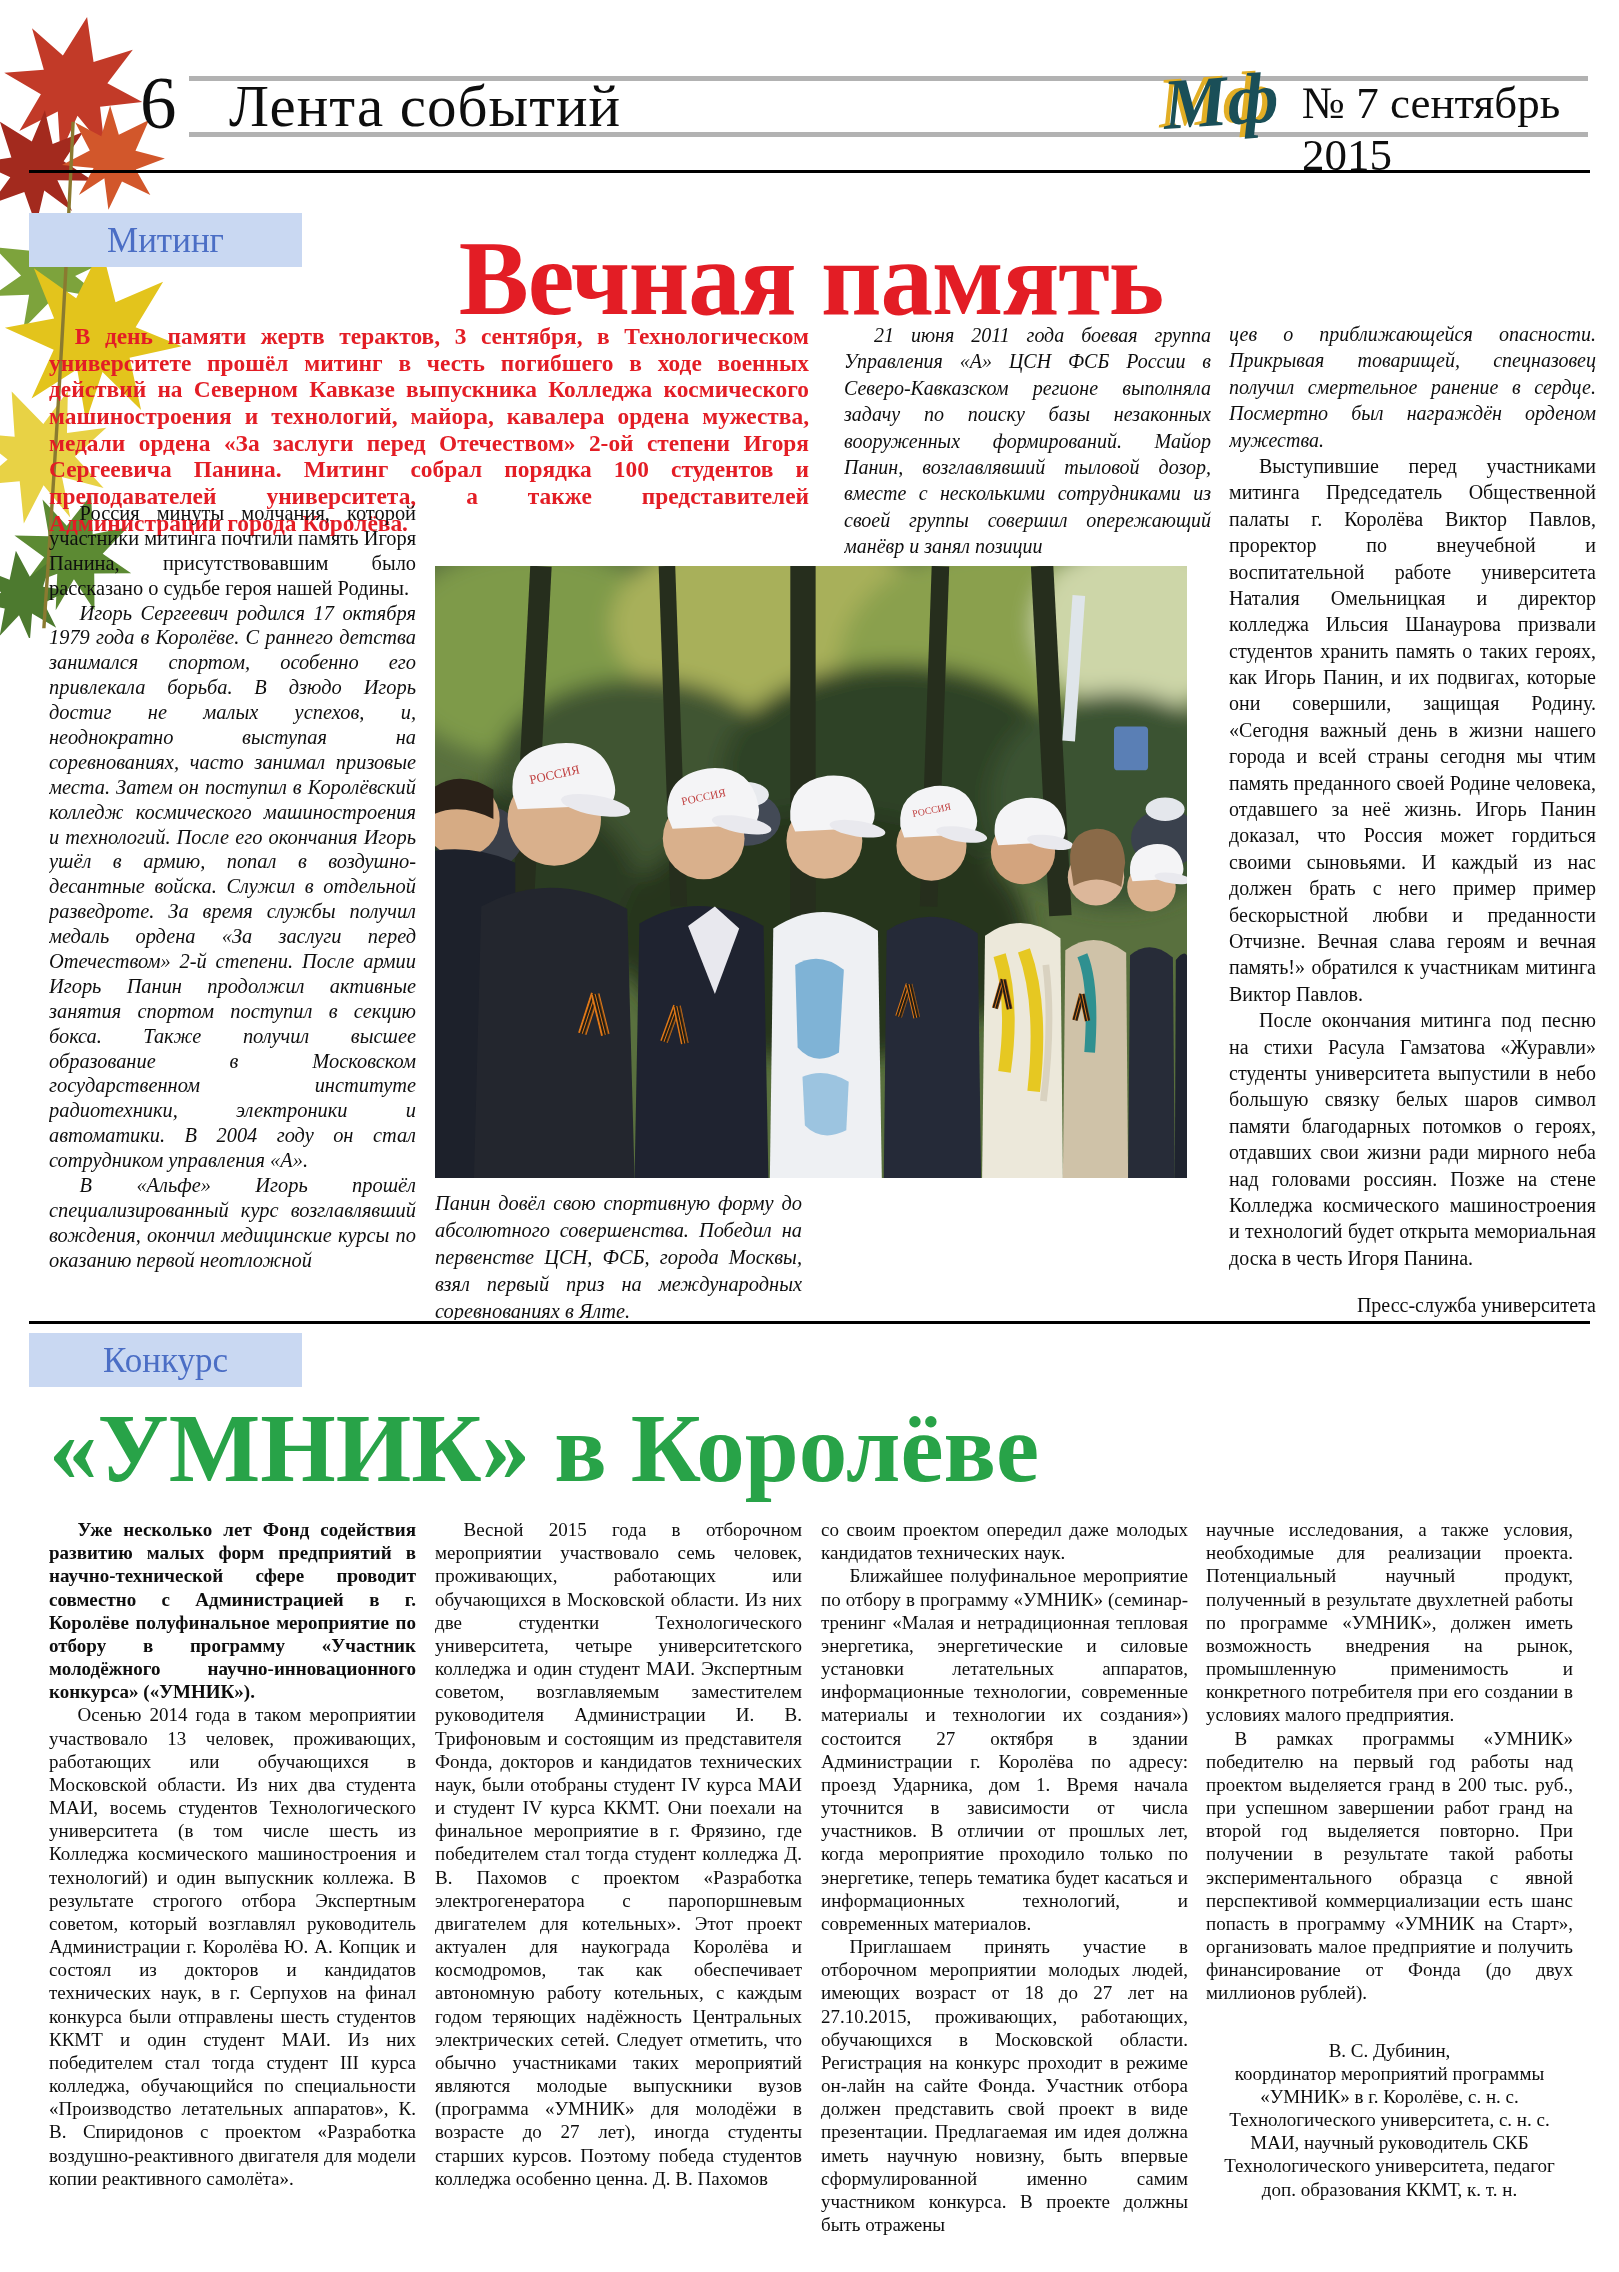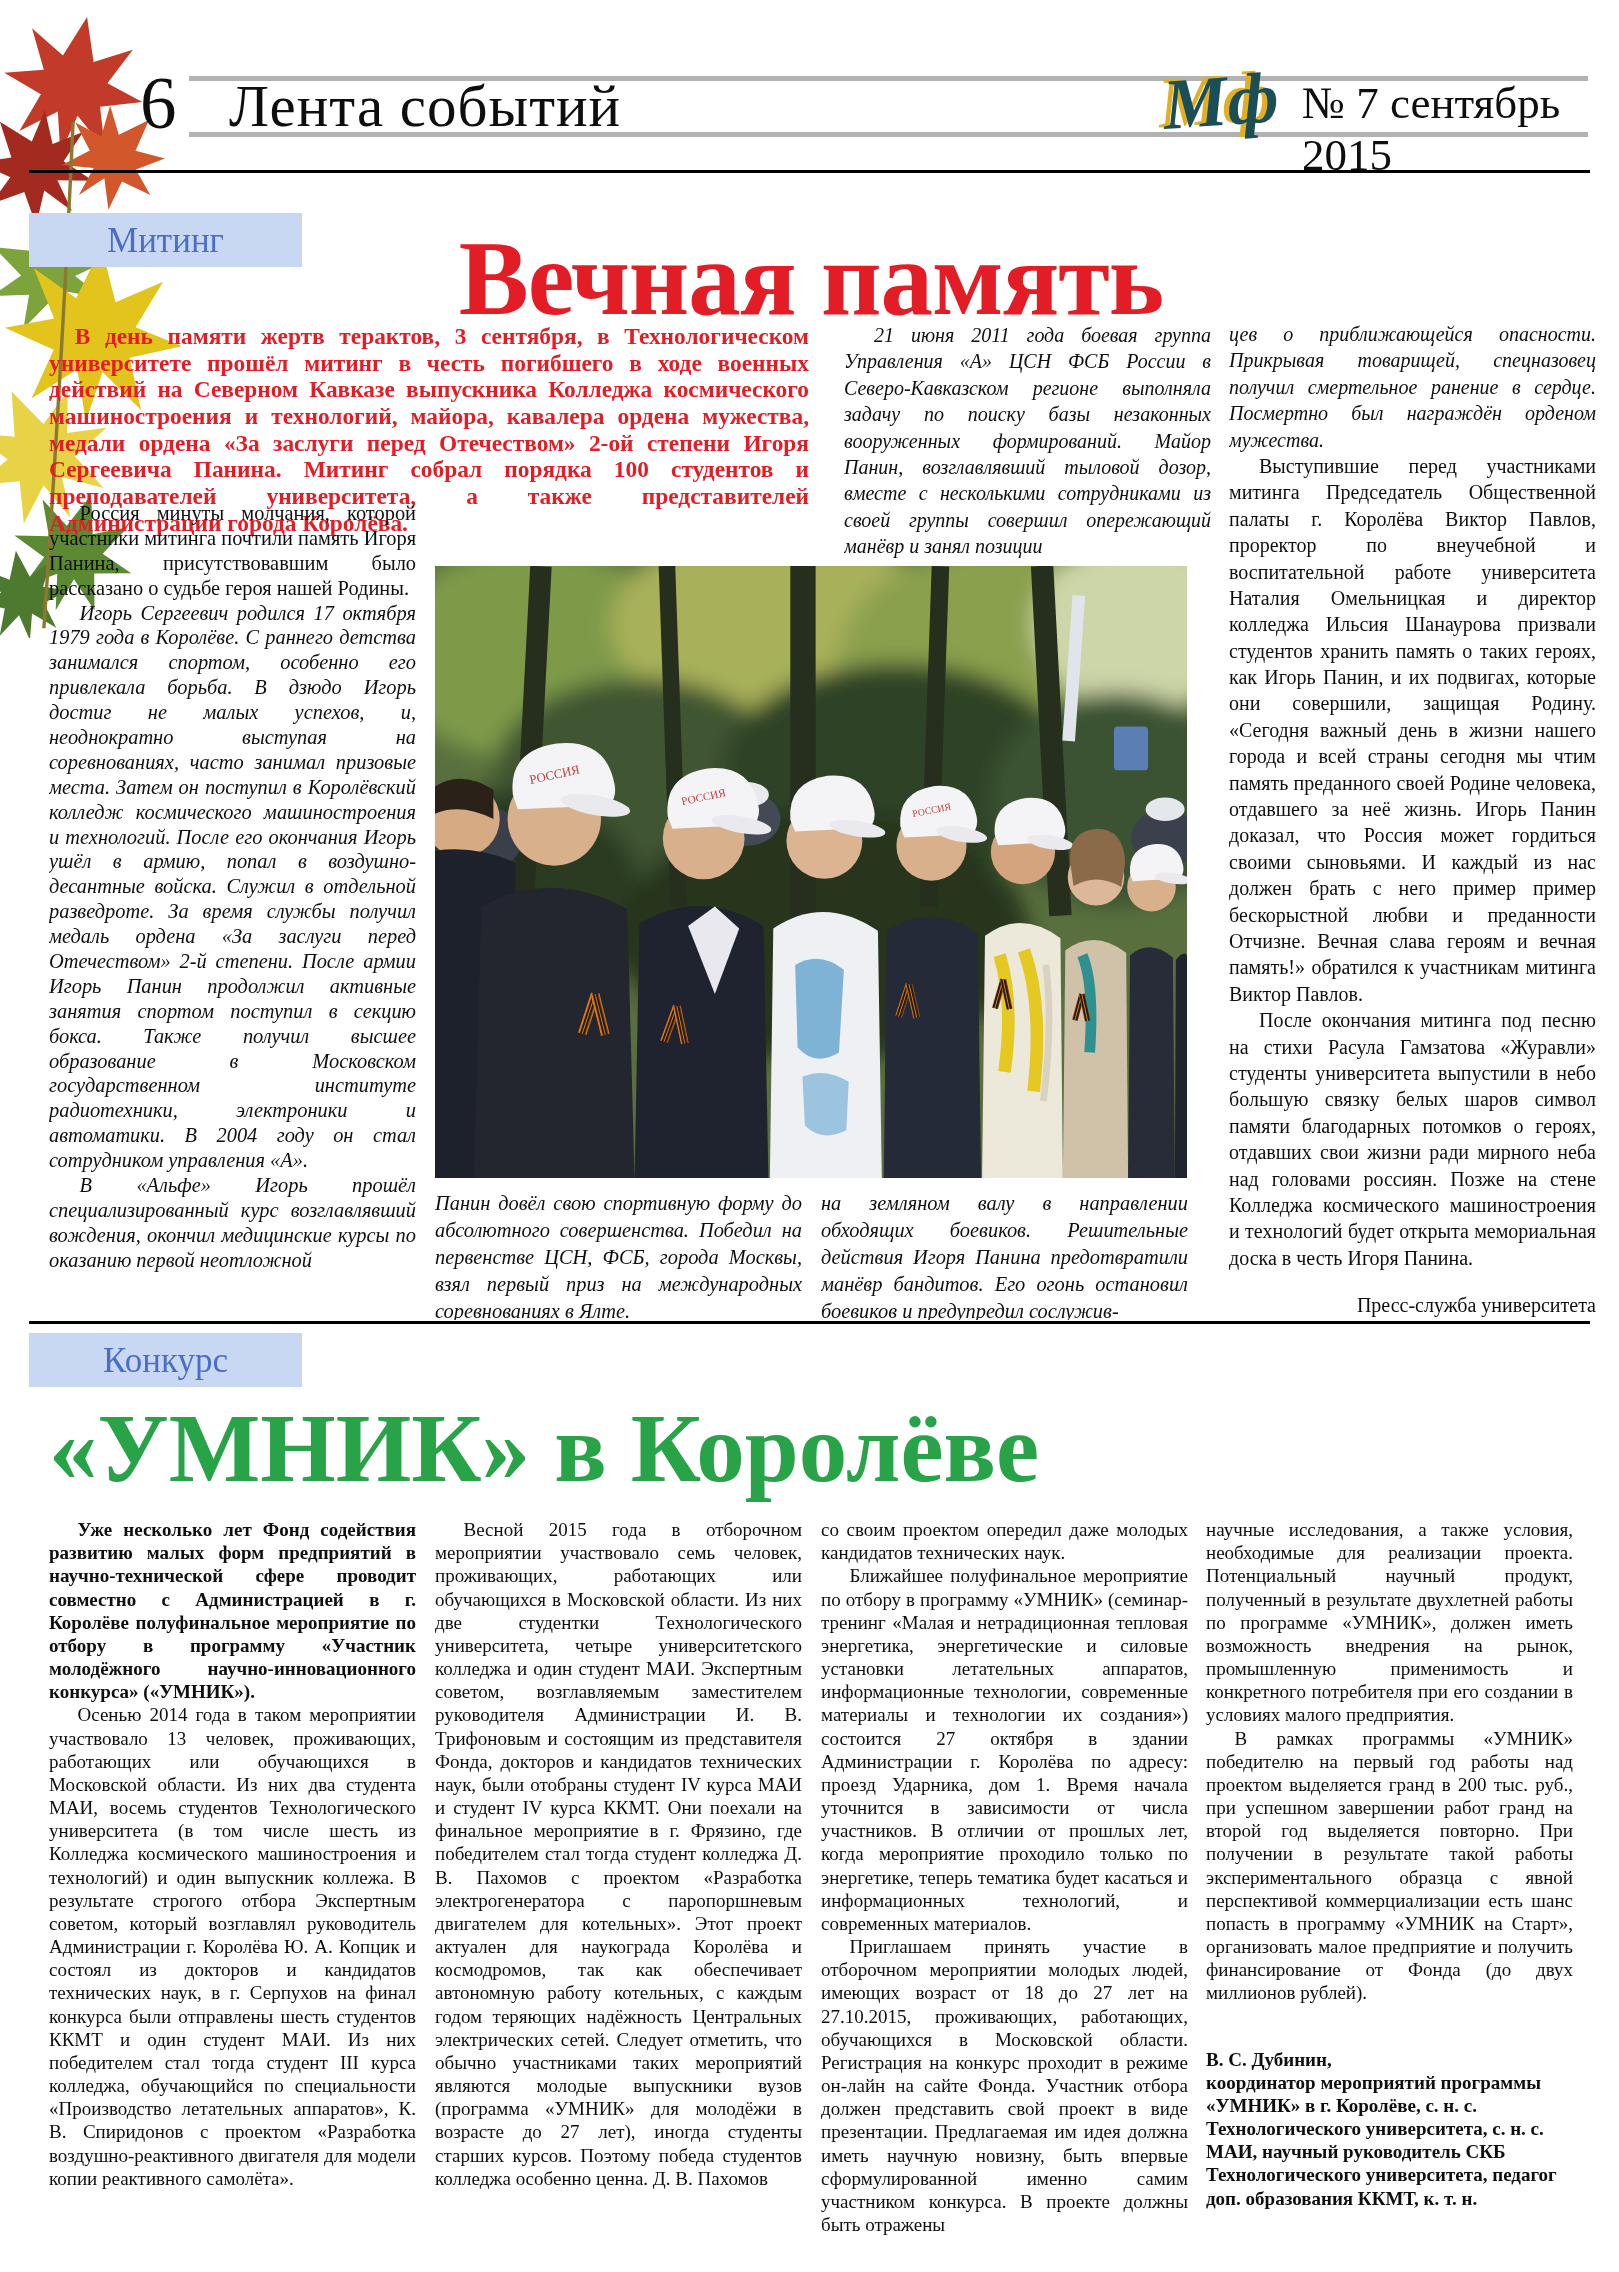--- a/index.html
+++ b/index.html
@@ -25,21 +25,21 @@
   .headline2{position:absolute;left:49px;width:1524px;text-align:left;
              font-size:97px;font-weight:bold;color:#28a348;}
   .lead1{position:absolute;left:49px;top:323px;width:760px;
          font-size:23.4px;line-height:1.14;font-weight:bold;color:#e31d25;}
   .lead1 p{text-indent:1.1em;}
   .colA{font-size:20.4px;line-height:1.22;overflow:hidden;}
   .colB{font-size:20px;line-height:1.32;overflow:hidden;margin-left:23px;}
   .colC{font-size:19px;line-height:1.22;overflow:hidden;}
   .cap{font-size:20.4px;line-height:1.32;overflow:hidden;}
   .sig1{margin-top:21.4px;font-weight:normal;text-align:right;text-indent:0;}
-  .sig2{margin-top:43px;font-weight:bold;text-align:left;text-indent:0;white-space:pre-line;}
+  .sig2{margin-top:34px;font-weight:normal;text-align:center;text-indent:0;white-space:pre-line;}
   .photo-box{position:absolute;left:435px;top:566px;width:752px;height:612px;overflow:hidden;}
   .photo-box svg{display:block;width:100%;height:100%;}
   .leaves{position:absolute;left:0;top:0;width:229px;height:638px;}
 </style>
 </head>
 <body>
 
 <div class="page">
 
   <svg class="leaves" viewBox="0 0 470 1310">
@@ -206,23 +206,20 @@
       <g>
         <path d="M1522,810 Q1538,790 1545,800 L1545,1258 L1520,1258 Z" fill="#1f242f"></path>
         <circle cx="1540,"></circle>
       </g>
     </svg>
   </div>
 
   <div class="abs cap it" style="left:435px;top:1190px;width:367px;height:130px;">
     <p class="noind">Панин довёл свою спортивную форму до абсолютного совершенства. Победил на первенстве ЦСН, ФСБ, города Москвы, взял первый приз на международных соревнованиях в Ялте.</p>
   </div>
-  <div class="abs cap it" style="left:821px;top:1190px;width:367px;height:130px;">
-    <p class="noind">на земляном валу в направлении обходящих боевиков. Решительные действия Игоря Панина предотвратили манёвр бандитов. Его огонь остановил боевиков и предупредил сослужив-</p>
-  </div>
 
   <div class="abs colB it" style="left:821px;top:322px;width:367px;height:242px;">
     <p>21 июня 2011 года боевая группа Управления «А» ЦСН ФСБ России в Северо-Кавказском регионе выполняла задачу по поиску базы незаконных вооруженных формирований. Майор Панин, возглавлявший тыловой дозор, вместе с несколькими сотрудниками из своей группы совершил опережающий манёвр и занял позиции</p>
   </div>
 
   <div class="abs colB" style="left:1206px;top:321px;width:367px;height:999px;">
     <p class="it noind">цев о приближающейся опасности. Прикрывая товарищей, спецназовец получил смертельное ранение в сердце. Посмертно был награждён орденом мужества.</p>
     <p>Выступившие перед участниками митинга Председатель Общественной палаты г. Королёва Виктор Павлов, проректор по внеучебной и воспитательной работе университета Наталия Омельницкая и директор колледжа Ильсия Шанаурова призвали студентов хранить память о таких героях, как Игорь Панин, и их подвигах, которые они совершили, защищая Родину. «Сегодня важный день в жизни нашего города и всей страны  сегодня мы чтим память преданного своей Родине человека, отдавшего за неё жизнь. Игорь Панин доказал, что Россия может гордиться своими сыновьями. И каждый из нас должен брать с него пример  пример бескорыстной любви и преданности Отчизне. Вечная слава героям и вечная память!»  обратился к участникам митинга Виктор Павлов.</p>
     <p>После окончания митинга под песню на стихи Расула Гамзатова «Журавли» студенты университета выпустили в небо большую связку белых шаров  символ памяти благодарных потомков о героях, отдавших свои жизни ради мирного неба над головами россиян. Позже на стене Колледжа космического машиностроения и технологий будет открыта мемориальная доска в честь Игоря Панина.</p>
     <p class="sig1">Пресс-служба университета</p>

